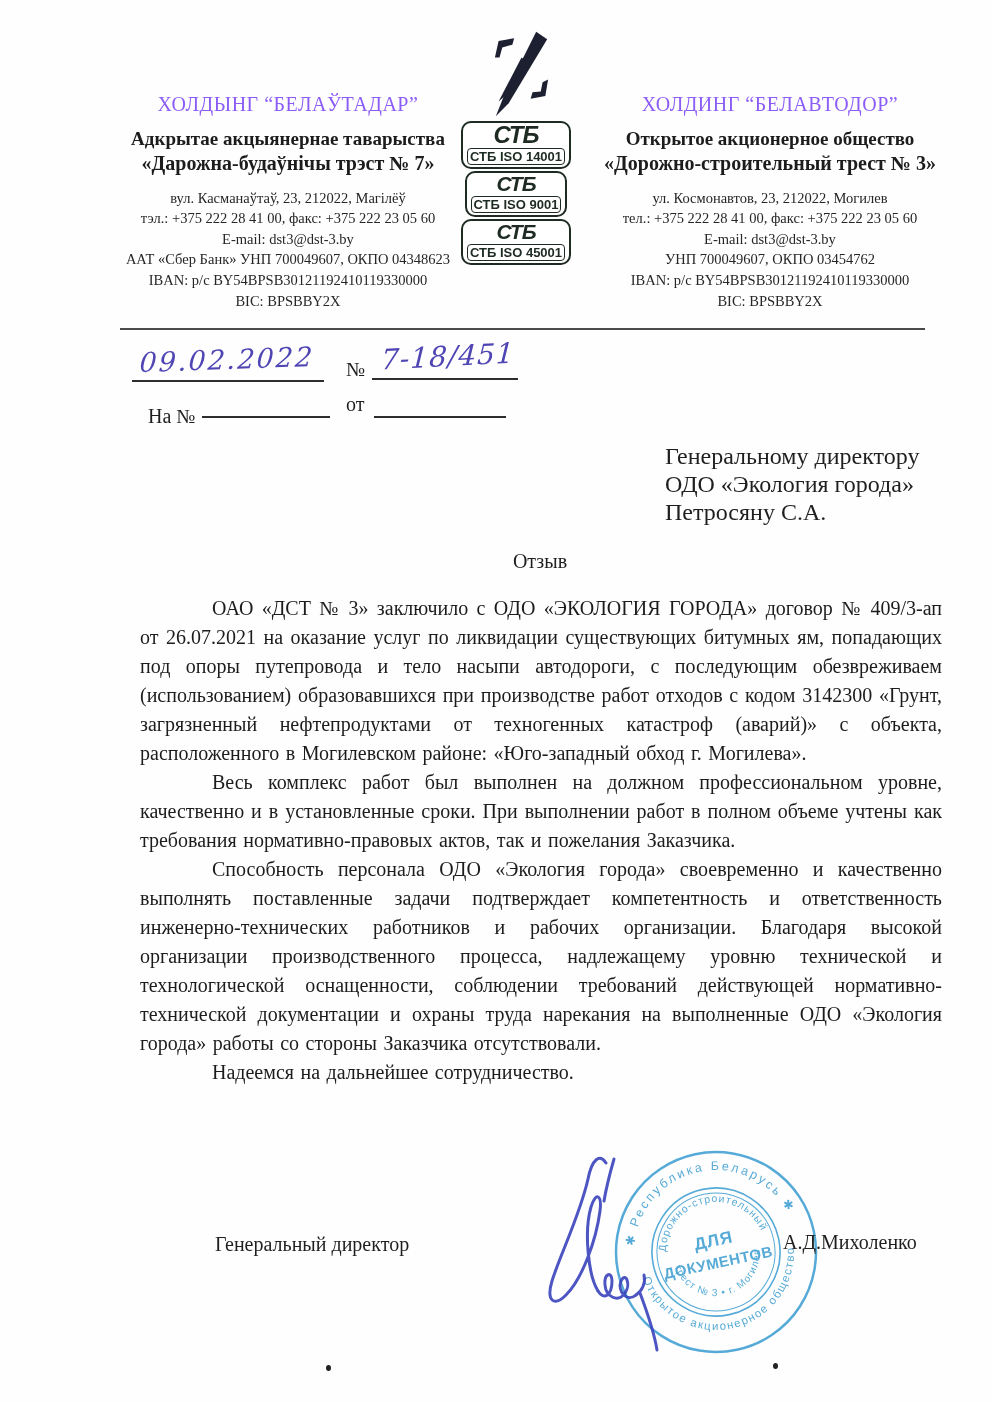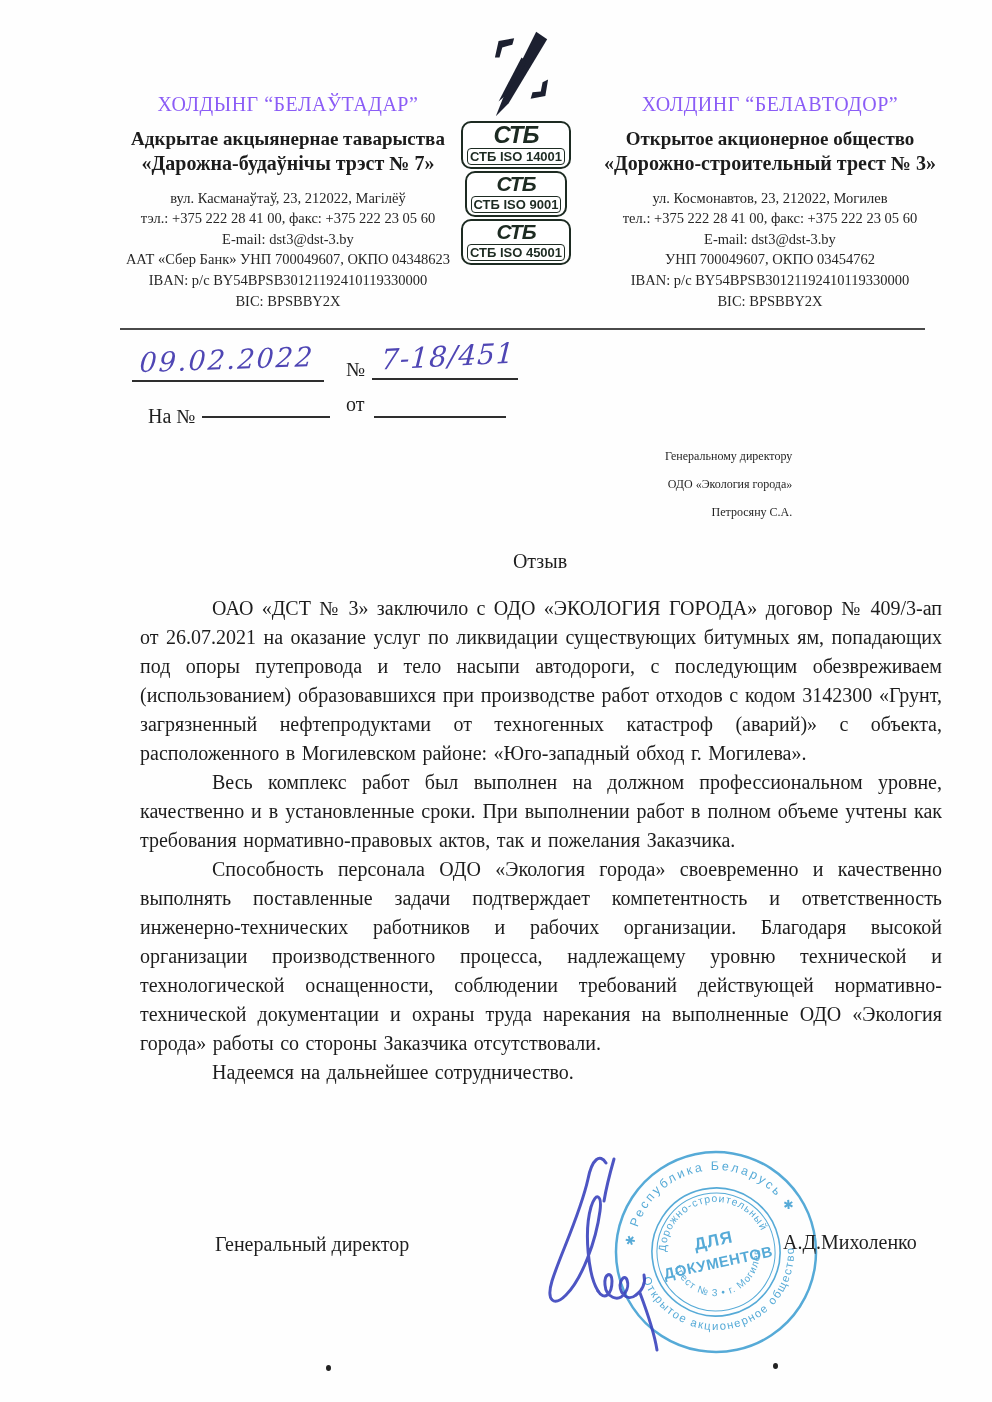--- a/index.html
+++ b/index.html
@@ -42,21 +42,21 @@
   .ref-line { position:absolute; border-bottom:2px solid #2e2e2e; }
   .line-date { left:132px; top:42px; width:192px; }
   .line-num  { left:372px; top:40px; width:146px; }
   .line-na   { left:202px; top:78px; width:128px; }
   .line-ot   { left:374px; top:78px; width:132px; }
   .ref-label { position:absolute; font-size:20px; color:#1f1f1f; }
   .lbl-no { left:346px; top:20px; }
   .lbl-na { left:148px; top:55px;margin-top:12px; }
   .lbl-ot { left:346px; top:55px; }
   
-  .addressee { position:absolute; left:665px; top:442px; font-size:12px; line-height:28px;text-align:right; }
+  .addressee { position:absolute; left:665px; top:442px; font-size:24px; line-height:28px; }
   
   .doc-title { position:absolute; left:140px; top:550px; width:800px;
                text-align:center; font-size:20px; }
   .body-text { position:absolute; left:140px; top:594px; width:802px;
                font-size:20px; line-height:29px; text-align:justify; color:#1c1c1c; }
   .body-text p { text-indent:72px; word-spacing:1.5px; }
   .body-text p.last { text-align:left; }
   
   .sig-label { position:absolute; left:215px; top:1233px; font-size:20px; }
   .sig-name  { position:absolute; left:783px; top:1231px; font-size:20px; z-index:5; }

